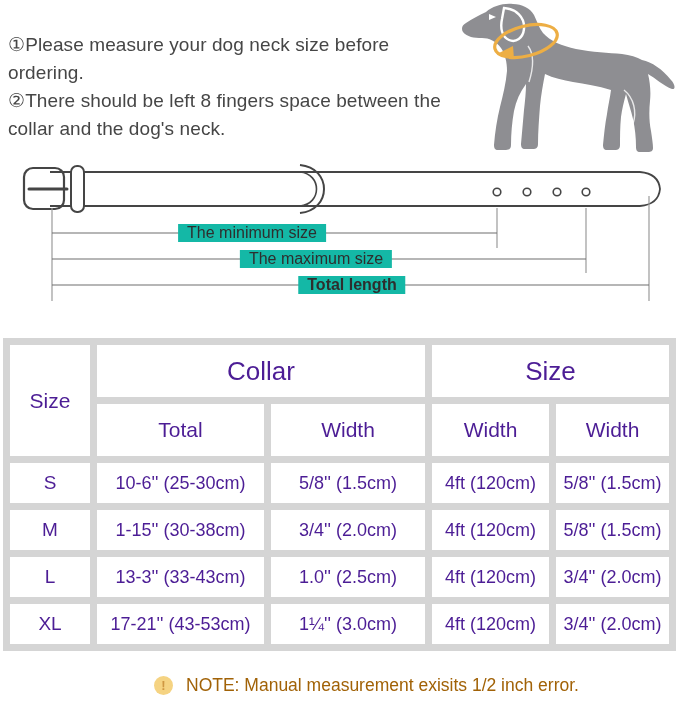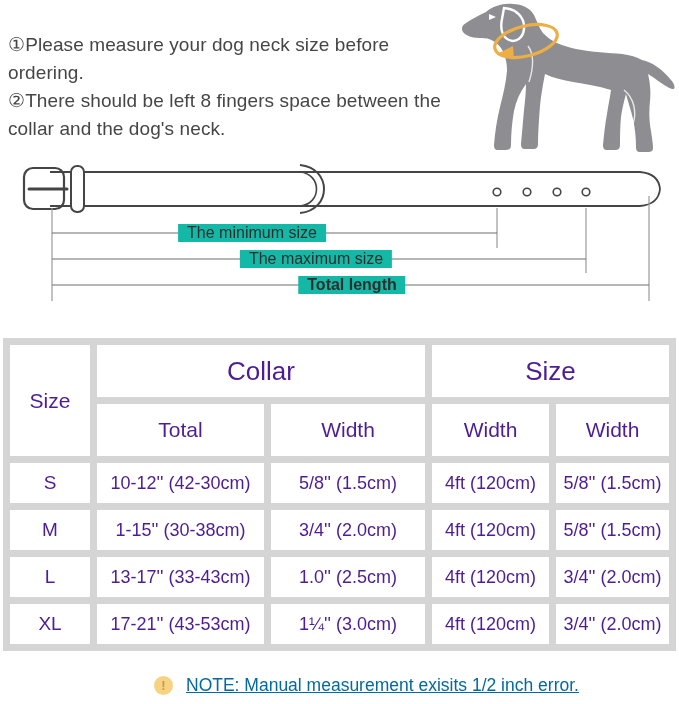--- a/index.html
+++ b/index.html
@@ -25,21 +25,21 @@
   td.group-cell{font-size:26px;height:50px;}
   td.sub-cell{font-size:21px;height:50px;}
   td.size-head-cell{font-size:21px;}
   td.data-cell{font-size:18px;height:38px;}
   td.row-size-cell{font-size:19px;height:38px;}
   
   .note{position:absolute;left:154px;top:675px;display:flex;align-items:center;gap:13px;}
   .note-icon{width:19px;height:19px;border-radius:50%;background:#f5d382;color:#cf9742;
     display:flex;align-items:center;justify-content:center;font-size:13px;font-weight:bold;
     flex:0 0 auto;}
-  .note-text{font-size:17.5px;color:#0369a1;white-space:nowrap;text-decoration:underline;}
+  .note-text{font-size:17.5px;color:#a16207;white-space:nowrap;}
 </style>
 </head>
 <body>
 
 <div class="canvas">
 
   <div class="intro">
     <p>①Please measure your dog neck size before ordering.</p>
     <p>②There should be left 8 fingers space between the collar and the dog's neck.</p>
   </div>
@@ -149,35 +149,35 @@
         <td colspan="2" class="group-cell">Size</td>
       </tr>
       <tr>
         <td class="sub-cell">Total</td>
         <td class="sub-cell">Width</td>
         <td class="sub-cell">Width</td>
         <td class="sub-cell">Width</td>
       </tr>
       <tr>
         <td class="row-size-cell">S</td>
-        <td class="data-cell">10-12'' (42-30cm)</td>
+        <td class="data-cell">10-6'' (25-30cm)</td>
         <td class="data-cell">5/8'' (1.5cm)</td>
         <td class="data-cell">4ft (120cm)</td>
         <td class="data-cell">5/8'' (1.5cm)</td>
       </tr>
       <tr>
         <td class="row-size-cell">M</td>
         <td class="data-cell">1-15'' (30-38cm)</td>
         <td class="data-cell">3/4'' (2.0cm)</td>
         <td class="data-cell">4ft (120cm)</td>
         <td class="data-cell">5/8'' (1.5cm)</td>
       </tr>
       <tr>
         <td class="row-size-cell">L</td>
-        <td class="data-cell">13-17'' (33-43cm)</td>
+        <td class="data-cell">13-3'' (33-43cm)</td>
         <td class="data-cell">1.0'' (2.5cm)</td>
         <td class="data-cell">4ft (120cm)</td>
         <td class="data-cell">3/4'' (2.0cm)</td>
       </tr>
       <tr>
         <td class="row-size-cell">XL</td>
         <td class="data-cell">17-21'' (43-53cm)</td>
         <td class="data-cell">1¼'' (3.0cm)</td>
         <td class="data-cell">4ft (120cm)</td>
         <td class="data-cell">3/4'' (2.0cm)</td>

